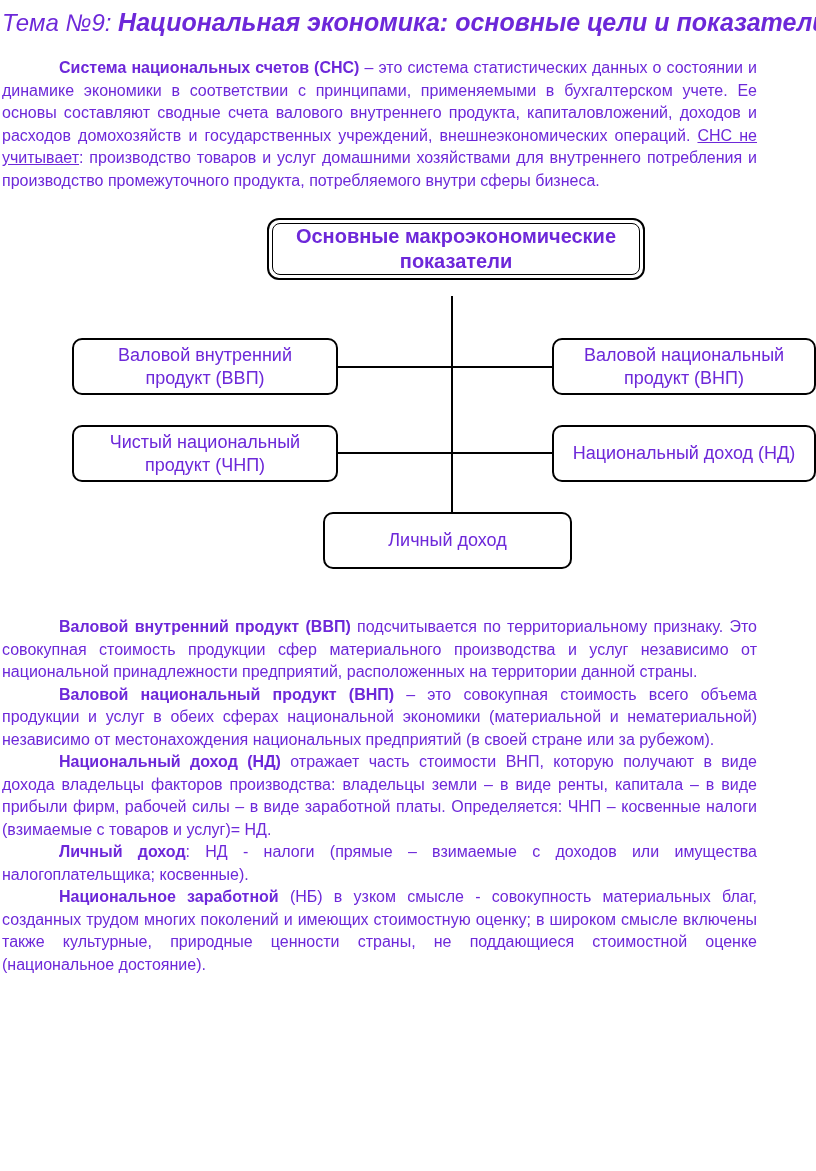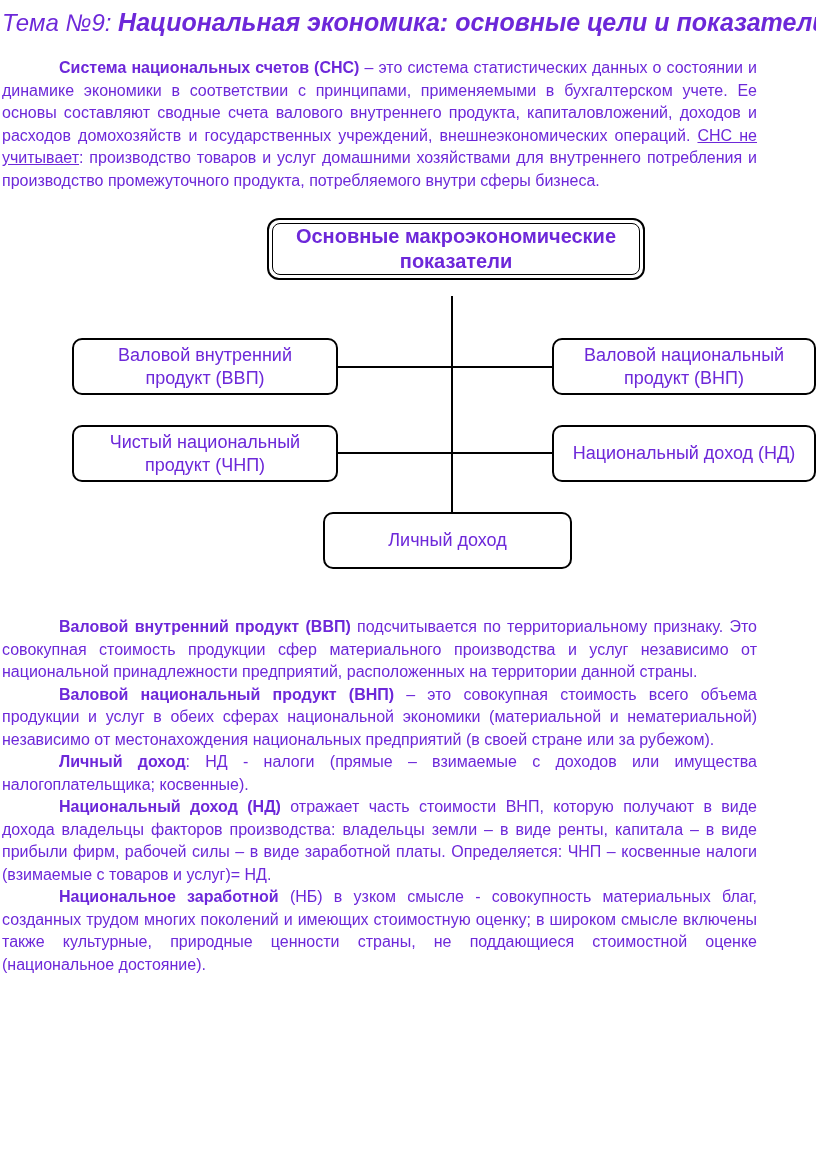--- a/index.html
+++ b/index.html
@@ -89,20 +89,20 @@
       <div class="dbox box-pi">
           <span>Личный доход</span>
         </div>
     </div>
 
     <p class="body-p after-diagram"><b>Валовой внутренний продукт (ВВП)</b><span> подсчитывается по территориальному признаку. Это совокупная стоимость продукции сфер материального производства и услуг независимо от национальной принадлежности предприятий, расположенных на территории данной страны.</span></p>
 
     <p class="body-p"><b>Валовой национальный продукт (ВНП)</b><span> – это совокупная стоимость всего объема продукции и услуг в обеих сферах национальной экономики (материальной и нематериальной) независимо от местонахождения национальных предприятий (в своей стране или за рубежом).</span></p>
 
 
+    <p class="body-p"><b>Национальный доход (НД)</b><span> отражает часть стоимости ВНП, которую получают в виде дохода владельцы факторов производства: владельцы земли – в виде ренты, капитала – в виде прибыли фирм, рабочей силы – в виде заработной платы. Определяется: ЧНП – косвенные налоги (взимаемые с товаров и услуг)= НД.</span></p>
+
     <p class="body-p"><b>Личный доход</b><span>: НД - налоги (прямые – взимаемые с доходов или имущества налогоплательщика; косвенные).</span></p>
-
-    <p class="body-p"><b>Национальный доход (НД)</b><span> отражает часть стоимости ВНП, которую получают в виде дохода владельцы факторов производства: владельцы земли – в виде ренты, капитала – в виде прибыли фирм, рабочей силы – в виде заработной платы. Определяется: ЧНП – косвенные налоги (взимаемые с товаров и услуг)= НД.</span></p>
 
     <p class="body-p"><b>Национальное заработной</b><span> (НБ) в узком смысле - совокупность материальных благ, созданных трудом многих поколений и имеющих стоимостную оценку; в широком смысле включены также культурные, природные ценности страны, не поддающиеся стоимостной оценке (национальное достояние).</span></p>
 
   </div>
 </div>
 
 </body></html>

